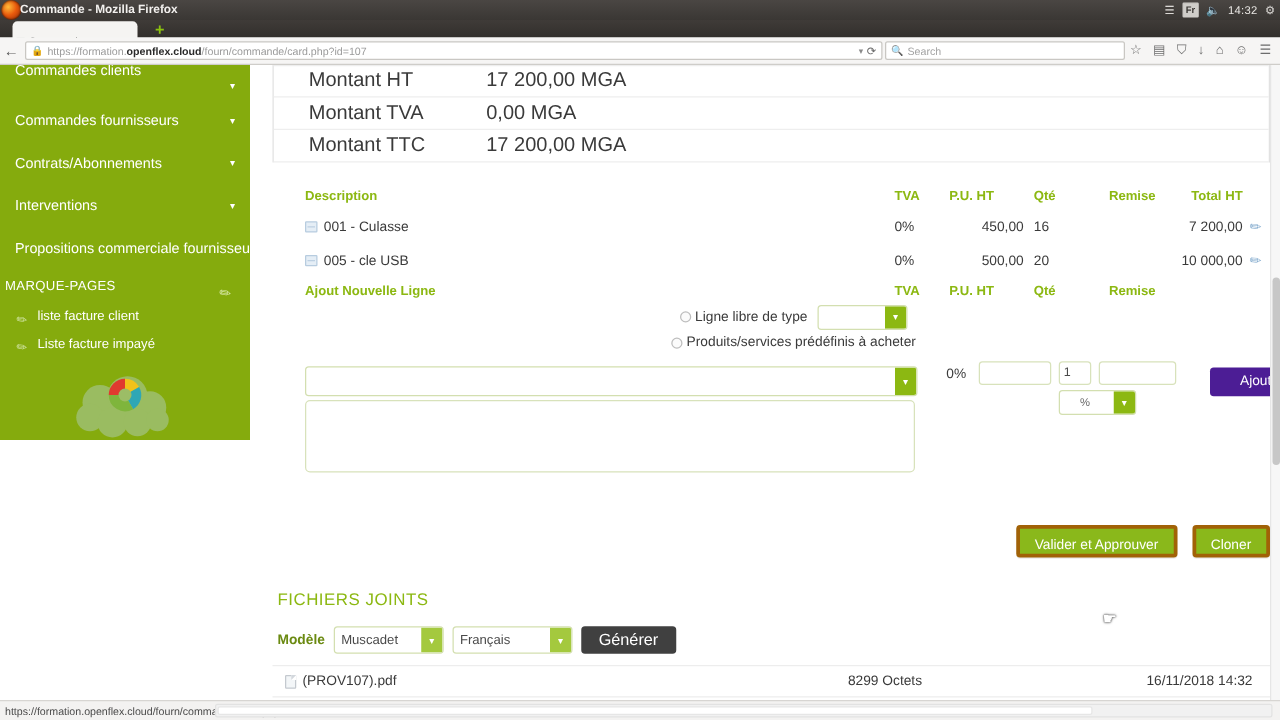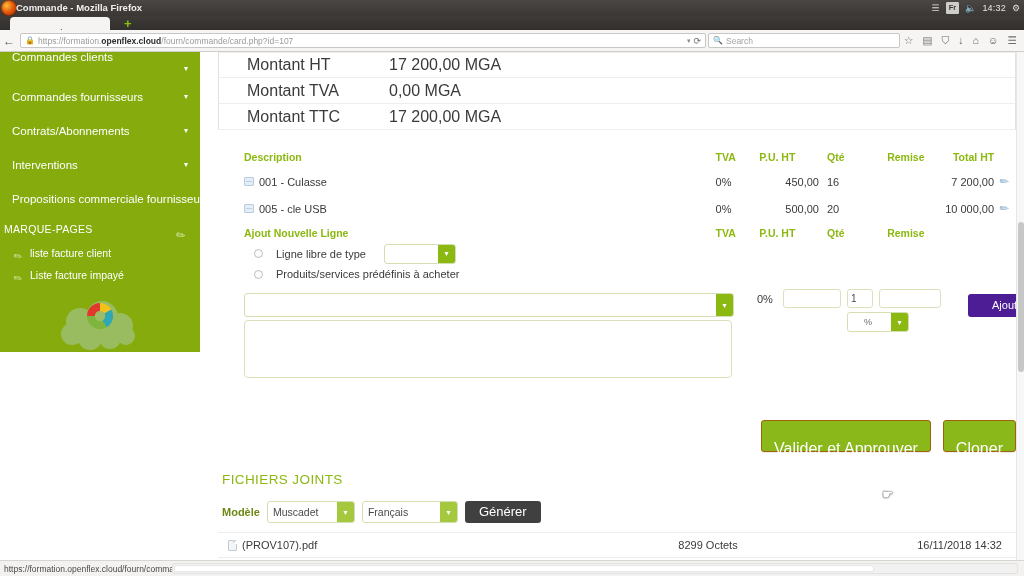--- a/index.html
+++ b/index.html
@@ -194,21 +194,21 @@
   }
   .box-ico:after {
     content: ""; position: absolute; left: 1px; right: 1px; top: 3px;
     height: 1px; background: #bdd0e2;
   }
   .pencil-ico {
     font-size: 11px; color: #7fa8cc; display: inline-block; transform: rotate(-40deg);
   }
   .radio-row {
     display: flex; align-items: center; height: 19px;
-    padding-left: 36px; font-size: 11px; color: #3a3a3a; gap: 13px;
+    padding-left: 36px; font-size: 11px; color: #3a3a3a; gap: 3px; justify-content: center;
   }
   .radio {
     width: 9px; height: 9px; border-radius: 50%;
     border: 1px solid #bdbdbd; background: #fbfbfb; flex: 0 0 auto;
   }
   .sel-sm {
     width: 72px; height: 20px; margin-left: 5px;
     border: 1px solid #d3dfb0; border-radius: 3px; background: #fff;
     display: flex; align-items: center; overflow: hidden;
   }
@@ -247,23 +247,23 @@
   .sel-md .pct { margin-left: auto; padding-right: 3px; }
   .btn-ajouter {
     position: absolute; left: 968px; top: 242px;
     height: 23px; padding: 0 24px; line-height: 23px;
     background: #4c1d95; color: #fff; font-size: 11px;
     border: none; border-radius: 3px; white-space: nowrap;
   }
 
   
   .btn-green {
-    height: 26px; padding: 15px 12px; line-height: 26px;
-    background: #8ab81b; color: #fff; font-size: 16px;
-    border: 1px solid #a16207; border-radius: 3px;
+    height: 26px; padding: 0 12px; line-height: 26px;
+    background: #8ab81b; color: #fff; font-size: 11px;
+    border: 3px solid #a16207; border-radius: 3px;
     box-shadow: 0 1px 0 rgba(0,0,0,.08);
     white-space: nowrap;
   }
   .actions {
     position: absolute; right: 8px; top: 368px;
     display: flex; gap: 12px; align-items: center;
   }
   .cursor-hand {
     position: absolute; left: 882px; top: 435px;
     font-size: 13px; color: #ffffff;

